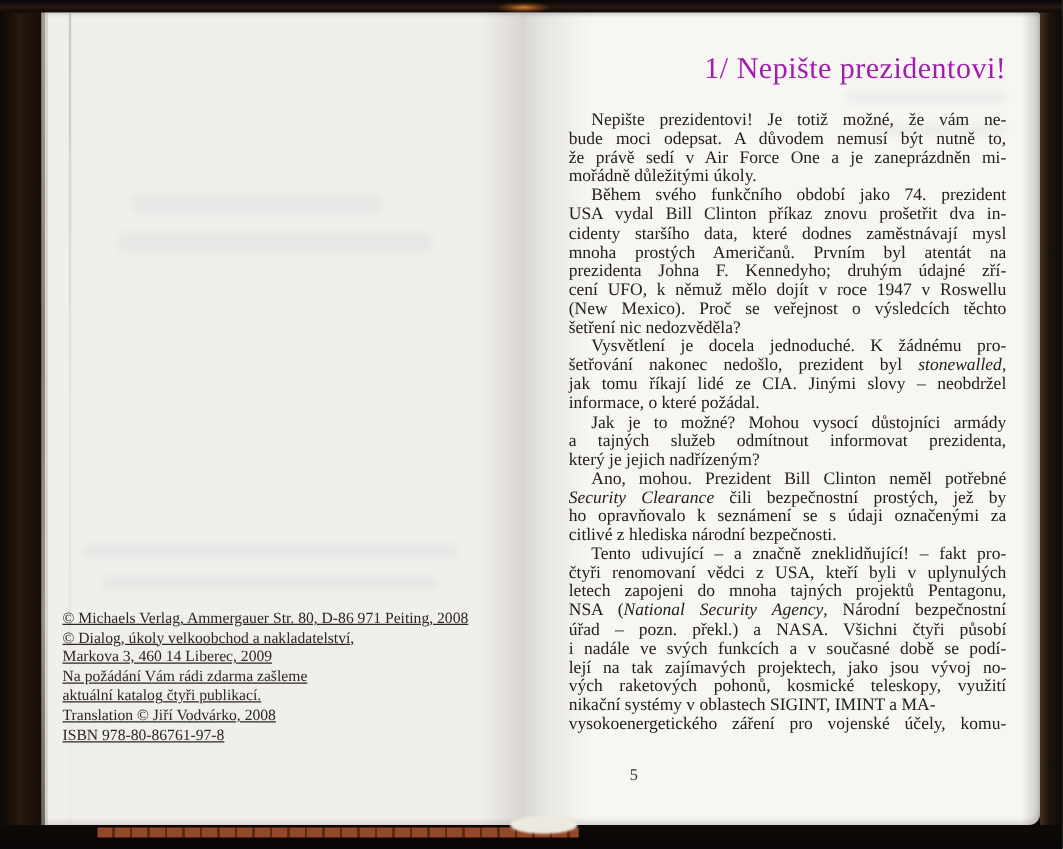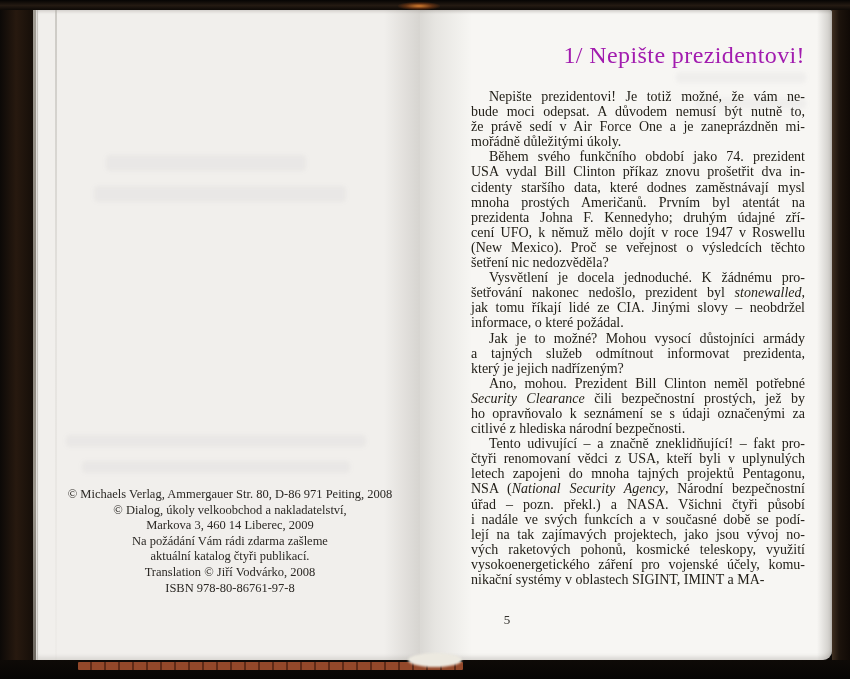--- a/index.html
+++ b/index.html
@@ -44,27 +44,27 @@
     background:rgba(185,182,175,.65);}
   .page-crease{position:absolute;left:19px;top:0;width:2px;height:100%;
     background:linear-gradient(180deg,rgba(175,172,165,.55) 0%,rgba(190,187,180,.25) 45%,rgba(200,197,190,.08) 100%);}
   .gutter-shadow{position:absolute;left:348px;top:0;width:88px;height:100%;
     background:linear-gradient(90deg,rgba(0,0,0,0) 0%,rgba(118,114,106,.22) 42%,rgba(142,138,130,.16) 58%,rgba(0,0,0,0) 100%);}
   .right-edge-shade{position:absolute;right:0;top:0;width:15px;height:100%;
     background:linear-gradient(90deg,rgba(0,0,0,0) 0%,rgba(104,99,91,.32) 100%);}
   .ghost{position:absolute;background:rgba(118,118,126,.055);filter:blur(2px);border-radius:4px;}
   
   .imprint{position:absolute;left:14px;top:477px;width:360px;
-    font-size:12.5px;line-height:15.6px;text-align:center;color:#2b2824;}
+    font-size:12.5px;line-height:15.6px;color:#2b2824;text-decoration:underline;}
   
   .chapter-title{position:absolute;left:419px;top:32px;width:350px;
     font-size:24px;letter-spacing:.4px;text-align:right;color:#a21caf;}
   .chapter-body{position:absolute;left:419px;top:79px;width:350px;
     font-size:14px;line-height:15.1px;color:var(--ink);}
-  .bline{text-align:justify;text-align-last:justify;margin-left:16px;}
+  .bline{text-align:justify;text-align-last:justify;}
   .bline.lastline{text-align-last:left;}
   .bline.indent{text-indent:18px;}
   .page-number{position:absolute;left:459px;top:602px;width:24px;
     font-size:13px;text-align:center;color:#32302b;}
 </style>
 </head>
 <body>
 
 <div class="scene">
 
@@ -133,22 +133,22 @@
         </div>
         <div>
           <div class="bline indent"><span>Tento udivující – a značně zneklidňující! – fakt pro-</span></div>
           <div class="bline"><span>čtyři renomovaní vědci z USA, kteří byli v uplynulých</span></div>
           <div class="bline"><span>letech zapojeni do mnoha tajných projektů Pentagonu,</span></div>
           <div class="bline"><span>NSA (</span><i>National Security Agency</i><span>, Národní bezpečnostní</span></div>
           <div class="bline"><span>úřad – pozn. překl.) a NASA. Všichni čtyři působí</span></div>
           <div class="bline"><span>i nadále ve svých funkcích a v současné době se podí-</span></div>
           <div class="bline"><span>lejí na tak zajímavých projektech, jako jsou vývoj no-</span></div>
           <div class="bline"><span>vých raketových pohonů, kosmické teleskopy, využití</span></div>
+          <div class="bline lastline"><span>nikační systémy v oblastech SIGINT, IMINT a MA-</span></div>
           <div class="bline"><span>vysokoenergetického záření pro vojenské účely, komu-</span></div>
-          <div class="bline lastline"><span>nikační systémy v oblastech SIGINT, IMINT a MA-</span></div>
         </div>
       </div>
     <div class="page-number">5</div>
   </div>
 
   <div class="frame-left">
     <div class="edge-light"></div>
   </div>
   <div class="frame-right"></div>
   <div class="frame-bottom">

